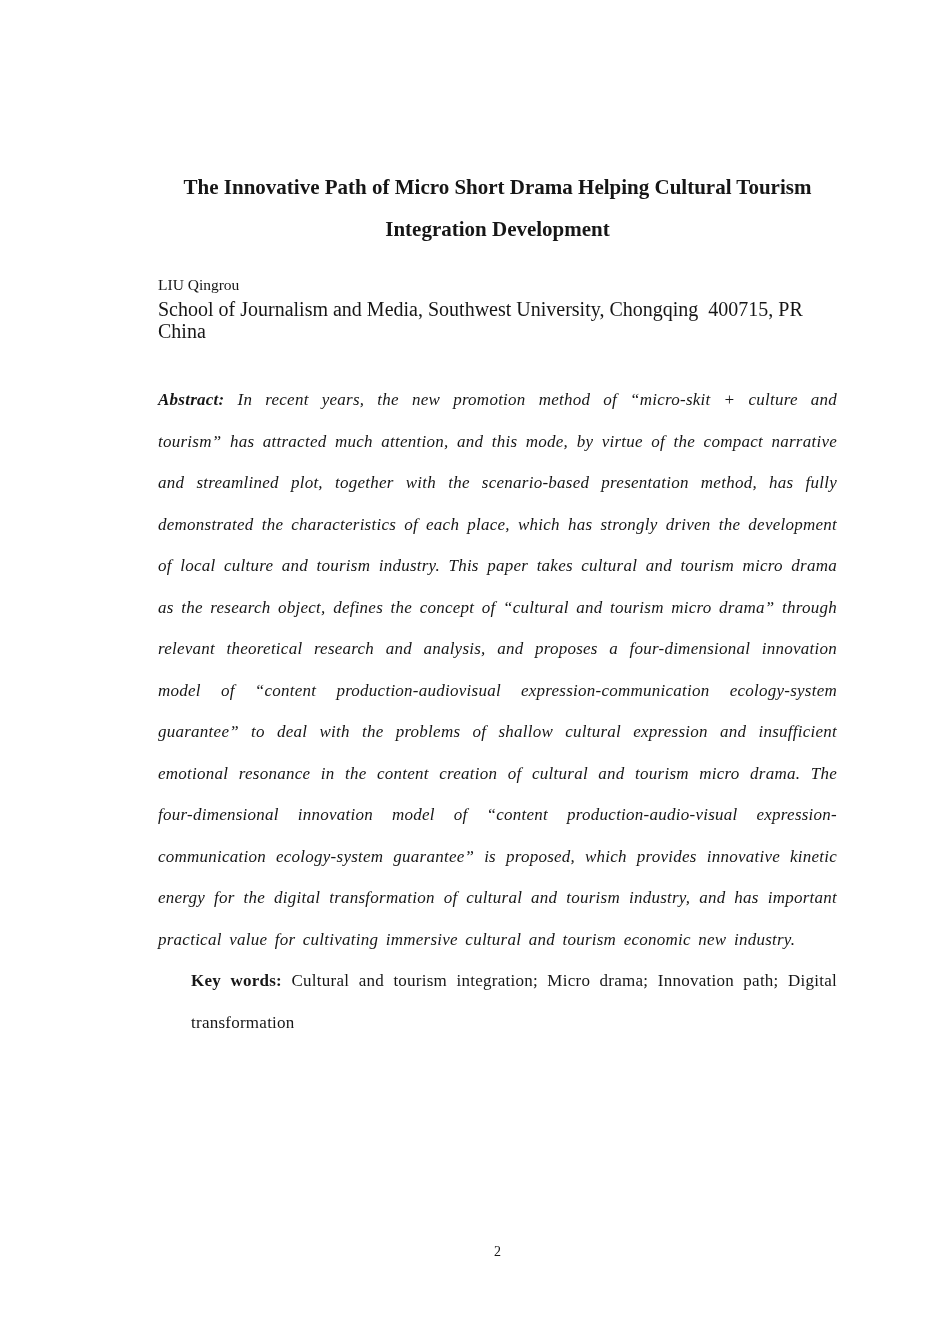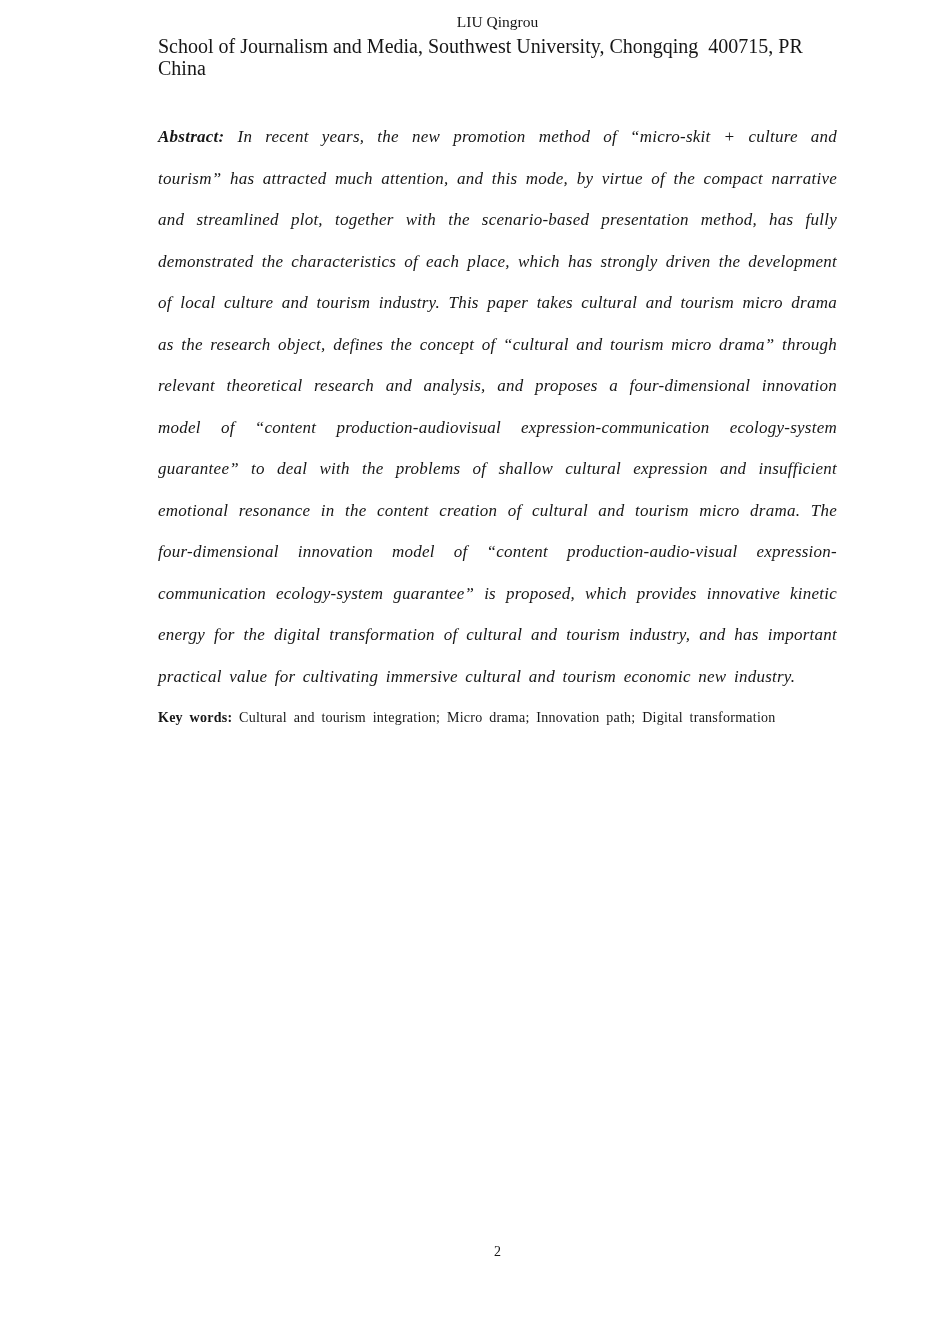--- a/index.html
+++ b/index.html
@@ -26,22 +26,21 @@
     margin-top: 166px;
     text-align: center;
     font-weight: bold;
     font-size: 21px;
     line-height: 42px;
   }
   .title-line {
     white-space: nowrap;
   }
   .author-line {
-    margin-top: 11px;
-    text-align: center;
+    margin-top: 24px;
     font-size: 15.5px;
     line-height: 22px;
   }
   .affiliation-line {
     margin-top: 2px;
     text-align: left;
     font-size: 20px;
     line-height: 22px;
     white-space: pre-wrap;
   }
@@ -52,41 +51,46 @@
     line-height: 41.5px;
     letter-spacing: 0.25px;
     word-spacing: 3px;
   }
   p.abstract-par {
     margin-top: 37px;
     font-style: italic;
   }
   p.keywords-par {
     margin-top: 0;
-    font-size: 14px;
+    font-size: 17px;
+    margin-left: 33px;
   }
   .lead-label {
     font-weight: bold;
   }
   .page-footer {
     position: absolute;
     left: 158px;
     top: 1243px;
     width: 679px;
     text-align: center;
     font-size: 14px;
     line-height: 18px;
   }
 </style>
 </head>
 <body>
 
 <div class="sheet">
   <div class="content">
 
+    <div class="title-block">
+      <div class="title-line">The Innovative Path of Micro Short Drama Helping Cultural Tourism</div>
+      <div class="title-line">Integration Development</div>
+    </div>
 
     <div class="author-line">LIU Qingrou</div>
 
     <div class="affiliation-line">School of Journalism and Media, Southwest University, Chongqing  400715, PR China</div>
 
     <p class="body-par abstract-par"><span class="lead-label">Abstract:</span> <span>In recent years, the new promotion method of “micro-skit + culture and tourism” has attracted much attention, and this mode, by virtue of the compact narrative and streamlined plot, together with the scenario-based presentation method, has fully demonstrated the characteristics of each place, which has strongly driven the development of local culture and tourism industry. This paper takes cultural and tourism micro drama as the research object, defines the concept of “cultural and tourism micro drama” through relevant theoretical research and analysis, and proposes a four-dimensional innovation model of “content production-audiovisual expression-communication ecology-system guarantee” to deal with the problems of shallow cultural expression and insufficient emotional resonance in the content creation of cultural and tourism micro drama. The four-dimensional innovation model of “content production-audio-visual expression-communication ecology-system guarantee” is proposed, which provides innovative kinetic energy for the digital transformation of cultural and tourism industry, and has important practical value for cultivating immersive cultural and tourism economic new industry.</span></p>
 
     <p class="body-par keywords-par"><span class="lead-label">Key words:</span> <span>Cultural and tourism integration; Micro drama; Innovation path; Digital transformation</span></p>
 
   </div>

